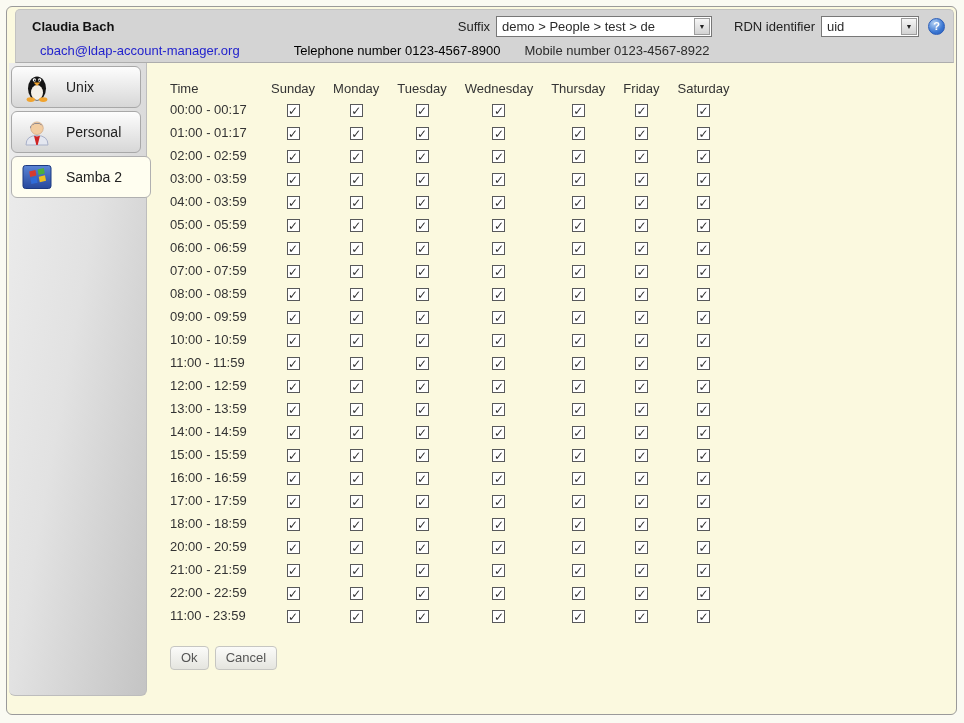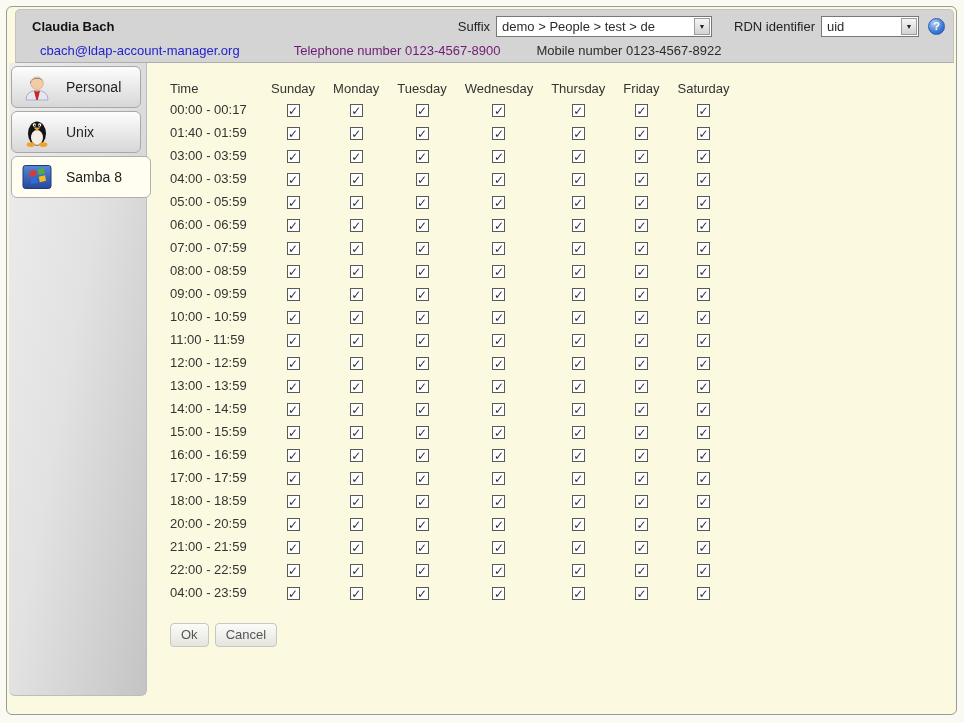--- a/index.html
+++ b/index.html
@@ -50,21 +50,21 @@
   .sel-rdn{width:98px;}
   .help-icon{
     width:17px;height:17px;margin-left:9px;border-radius:50%;
     background:radial-gradient(circle at 35% 28%,#b4d2f4,var(--help-blue,#3a76d2) 62%,#2a5cb8);
     border:1px solid #2a5cb8;
     color:#fff;font-weight:bold;font-size:11px;line-height:15px;text-align:center;
     cursor:pointer;flex:0 0 auto;
   }
   .header-row2{display:flex;align-items:flex-end;padding:4px 8px 0 24px;height:22px;}
   .email-link{color:var(--link-blue,#2323cd);text-decoration:none;margin-right:54px;cursor:pointer;}
-  .tel-text{margin-right:36px;color:#701a75;}
+  .tel-text{margin-right:24px;color:#000000;}
   .mobile-text{color:#2b2b2b;}
   
   .sidebar{
     position:absolute;left:2px;top:56px;width:138px;bottom:18px;
     background:linear-gradient(100deg,#ededed 0%,#e2e2e2 45%,#c4c4c4 100%);
     border-radius:0 0 6px 6px;
     border-right:1px solid #bdbdbd;border-bottom:1px solid #bdbdbd;
     padding-top:3px;z-index:2;
   }
   .tab{
@@ -141,64 +141,64 @@
       <span class="tel-text">Telephone number 0123-4567-8900</span>
       <span class="mobile-text">Mobile number 0123-4567-8922</span>
     </div>
   </div>
 
   <div class="sidebar">
 
     <div class="tab">
       <span class="tab-icon">
         <svg width="32" height="32" viewBox="0 0 32 32">
-          <path d="M5 29 q0-9.5 11-9.5 t11 9.5 z" fill="#e4e7f0" stroke="#a9b1c9" stroke-width="1"></path>
-          <path d="M16 20.5 l-3 -0.7 2.3 9.2 h1.4 l2.3 -9.2 z" fill="#cf2323"></path>
-          <circle cx="16" cy="12.2" r="6.3" fill="#f2cda2" stroke="#c9a078" stroke-width="0.6"></circle>
-          <path d="M9.6 12.5 a6.5 6.5 0 0 1 12.8 0 q-0.6 -4.8 -6.4 -4.8 t-6.4 4.8 z" fill="#31497f"></path>
-          <path d="M9.6 12.5 a6.6 6.6 0 0 1 1 -3.4 l-1.4 2 z" fill="#31497f"></path>
-        </svg>
-      </span>
-      <span class="tab-label">Personal</span>
-    </div>
-
-    <div class="tab">
-      <span class="tab-icon">
-        <svg width="32" height="32" viewBox="0 0 32 32">
           <ellipse cx="16" cy="17.5" rx="9" ry="12" fill="#141414"></ellipse>
           <ellipse cx="16" cy="21.5" rx="6" ry="7.5" fill="#f4efe6"></ellipse>
           <ellipse cx="9.8" cy="28.6" rx="4.2" ry="2.4" fill="#f0a32e"></ellipse>
           <ellipse cx="22.2" cy="28.6" rx="4.2" ry="2.4" fill="#f0a32e"></ellipse>
           <circle cx="13.4" cy="9" r="1.7" fill="#fff"></circle>
           <circle cx="18.6" cy="9" r="1.7" fill="#fff"></circle>
           <circle cx="13.8" cy="9.3" r="0.8" fill="#000"></circle>
           <circle cx="18.2" cy="9.3" r="0.8" fill="#000"></circle>
           <path d="M12.6 11.6 h6.8 l-3.4 3.4 z" fill="#f0a32e"></path>
         </svg>
       </span>
       <span class="tab-label">Unix</span>
+    </div>
+
+    <div class="tab">
+      <span class="tab-icon">
+        <svg width="32" height="32" viewBox="0 0 32 32">
+          <path d="M5 29 q0-9.5 11-9.5 t11 9.5 z" fill="#e4e7f0" stroke="#a9b1c9" stroke-width="1"></path>
+          <path d="M16 20.5 l-3 -0.7 2.3 9.2 h1.4 l2.3 -9.2 z" fill="#cf2323"></path>
+          <circle cx="16" cy="12.2" r="6.3" fill="#f2cda2" stroke="#c9a078" stroke-width="0.6"></circle>
+          <path d="M9.6 12.5 a6.5 6.5 0 0 1 12.8 0 q-0.6 -4.8 -6.4 -4.8 t-6.4 4.8 z" fill="#31497f"></path>
+          <path d="M9.6 12.5 a6.6 6.6 0 0 1 1 -3.4 l-1.4 2 z" fill="#31497f"></path>
+        </svg>
+      </span>
+      <span class="tab-label">Personal</span>
     </div>
 
     <div class="tab active">
       <span class="tab-icon">
         <svg width="32" height="32" viewBox="0 0 32 32">
           <defs>
             <linearGradient id="wg" x1="0" y1="0" x2="0" y2="1">
               <stop offset="0" stop-color="#5b85d6"></stop>
               <stop offset="1" stop-color="#27489c"></stop>
             </linearGradient>
           </defs>
           <rect x="2" y="4.5" width="28" height="23" rx="2.5" fill="url(#wg)" stroke="#1d3a80" stroke-width="1"></rect>
           <path d="M8.2 10.6 l6.2-1.7 1 5.6 -6.2 1.5 z" fill="#d83b2f"></path>
           <path d="M16.6 8.5 l6.2-1.6 1 5.6 -6.2 1.5 z" fill="#4caf3e"></path>
           <path d="M9.4 17.6 l6.2-1.5 1 5.6 -6.2 1.4 z" fill="#2f6bd8"></path>
           <path d="M17.8 15.7 l6.2-1.5 1 5.6 -6.2 1.4 z" fill="#f0c020"></path>
         </svg>
       </span>
-      <span class="tab-label">Samba 8</span>
+      <span class="tab-label">Samba 2</span>
     </div>
 
   </div>
 
   <div class="main">
     <table class="hours">
       <thead>
         <tr>
           <th class="time-head">Time</th>
           <th>Sunday</th>
@@ -215,21 +215,31 @@
             <td class="time-cell">00:00 - 00:17</td>
             <td class="cb-cell"><input type="checkbox" class="cb" checked="" style=""></td>
             <td class="cb-cell"><input type="checkbox" class="cb" checked="" style=""></td>
             <td class="cb-cell"><input type="checkbox" class="cb" checked="" style=""></td>
             <td class="cb-cell"><input type="checkbox" class="cb" checked="" style=""></td>
             <td class="cb-cell"><input type="checkbox" class="cb" checked="" style=""></td>
             <td class="cb-cell"><input type="checkbox" class="cb" checked="" style=""></td>
             <td class="cb-cell"><input type="checkbox" class="cb" checked="" style=""></td>
           </tr>
           <tr>
-            <td class="time-cell">01:40 - 01:59</td>
+            <td class="time-cell">01:00 - 01:17</td>
+            <td class="cb-cell"><input type="checkbox" class="cb" checked="" style=""></td>
+            <td class="cb-cell"><input type="checkbox" class="cb" checked="" style=""></td>
+            <td class="cb-cell"><input type="checkbox" class="cb" checked="" style=""></td>
+            <td class="cb-cell"><input type="checkbox" class="cb" checked="" style=""></td>
+            <td class="cb-cell"><input type="checkbox" class="cb" checked="" style=""></td>
+            <td class="cb-cell"><input type="checkbox" class="cb" checked="" style=""></td>
+            <td class="cb-cell"><input type="checkbox" class="cb" checked="" style=""></td>
+          </tr>
+          <tr>
+            <td class="time-cell">02:00 - 02:59</td>
             <td class="cb-cell"><input type="checkbox" class="cb" checked="" style=""></td>
             <td class="cb-cell"><input type="checkbox" class="cb" checked="" style=""></td>
             <td class="cb-cell"><input type="checkbox" class="cb" checked="" style=""></td>
             <td class="cb-cell"><input type="checkbox" class="cb" checked="" style=""></td>
             <td class="cb-cell"><input type="checkbox" class="cb" checked="" style=""></td>
             <td class="cb-cell"><input type="checkbox" class="cb" checked="" style=""></td>
             <td class="cb-cell"><input type="checkbox" class="cb" checked="" style=""></td>
           </tr>
           <tr>
             <td class="time-cell">03:00 - 03:59</td>
@@ -415,21 +425,21 @@
             <td class="time-cell">22:00 - 22:59</td>
             <td class="cb-cell"><input type="checkbox" class="cb" checked="" style=""></td>
             <td class="cb-cell"><input type="checkbox" class="cb" checked="" style=""></td>
             <td class="cb-cell"><input type="checkbox" class="cb" checked="" style=""></td>
             <td class="cb-cell"><input type="checkbox" class="cb" checked="" style=""></td>
             <td class="cb-cell"><input type="checkbox" class="cb" checked="" style=""></td>
             <td class="cb-cell"><input type="checkbox" class="cb" checked="" style=""></td>
             <td class="cb-cell"><input type="checkbox" class="cb" checked="" style=""></td>
           </tr>
           <tr>
-            <td class="time-cell">04:00 - 23:59</td>
+            <td class="time-cell">11:00 - 23:59</td>
             <td class="cb-cell"><input type="checkbox" class="cb" checked="" style=""></td>
             <td class="cb-cell"><input type="checkbox" class="cb" checked="" style=""></td>
             <td class="cb-cell"><input type="checkbox" class="cb" checked="" style=""></td>
             <td class="cb-cell"><input type="checkbox" class="cb" checked="" style=""></td>
             <td class="cb-cell"><input type="checkbox" class="cb" checked="" style=""></td>
             <td class="cb-cell"><input type="checkbox" class="cb" checked="" style=""></td>
             <td class="cb-cell"><input type="checkbox" class="cb" checked="" style=""></td>
           </tr>
         </tbody>
     </table>

